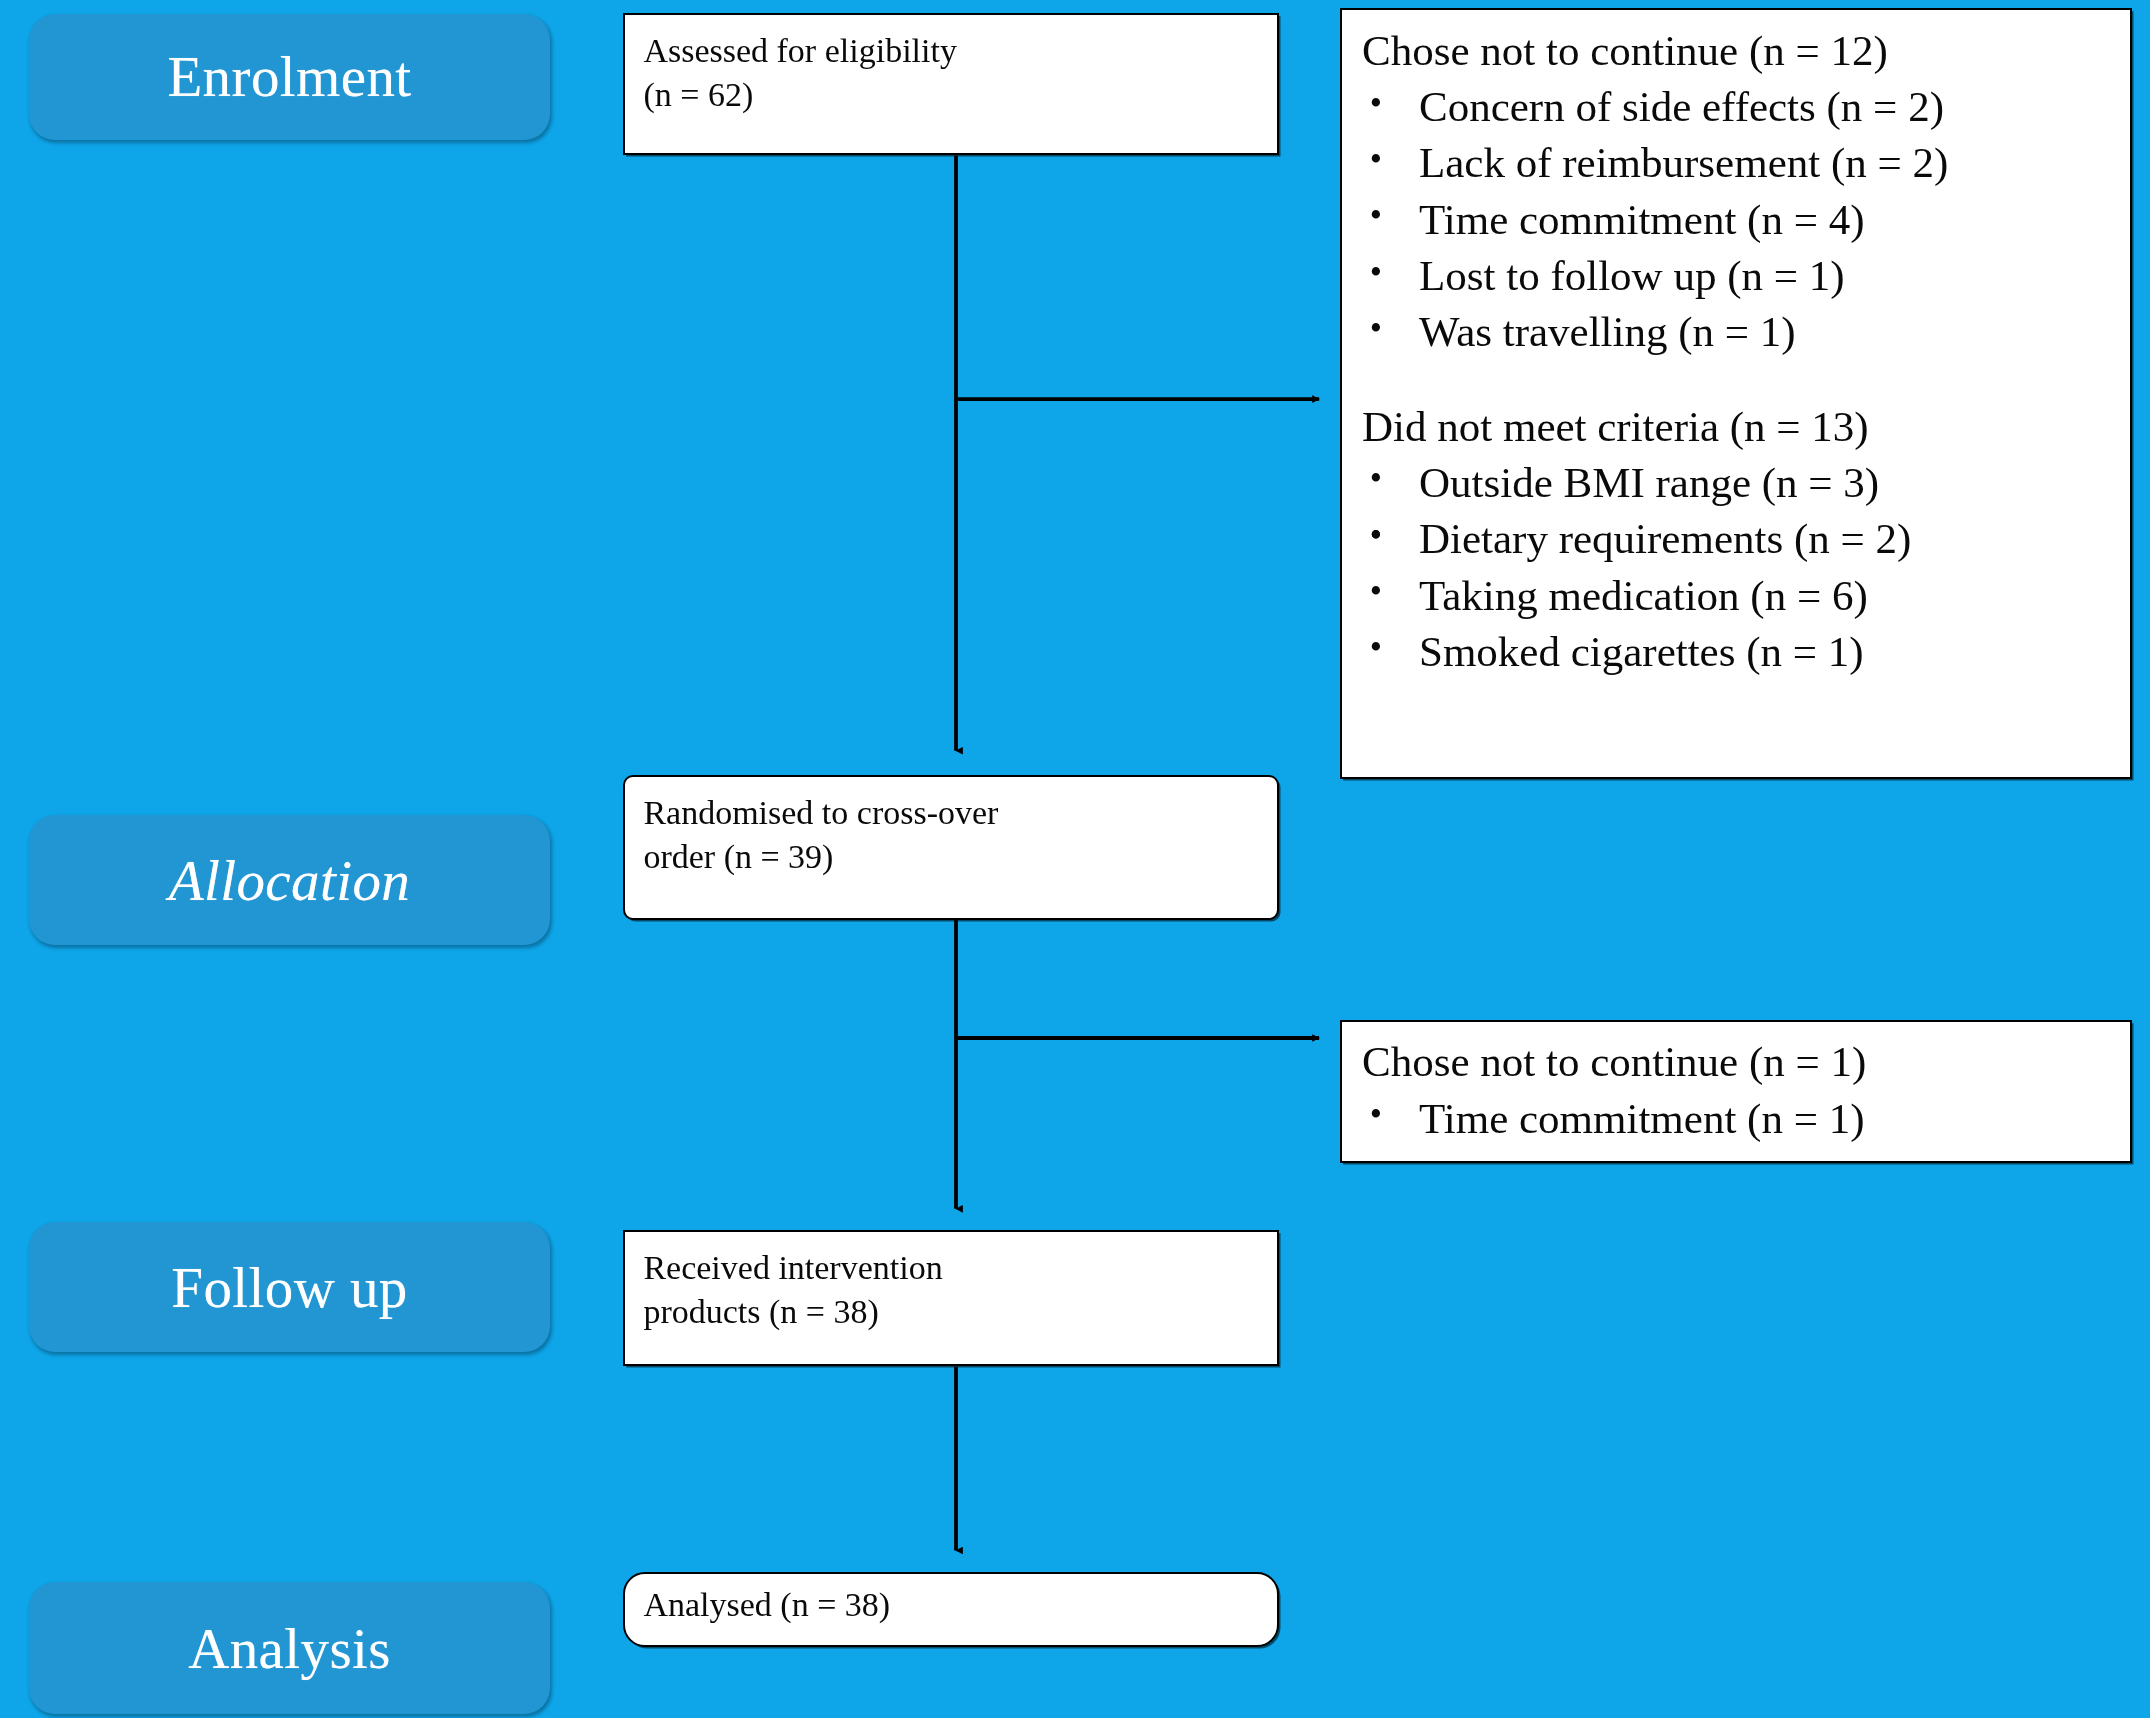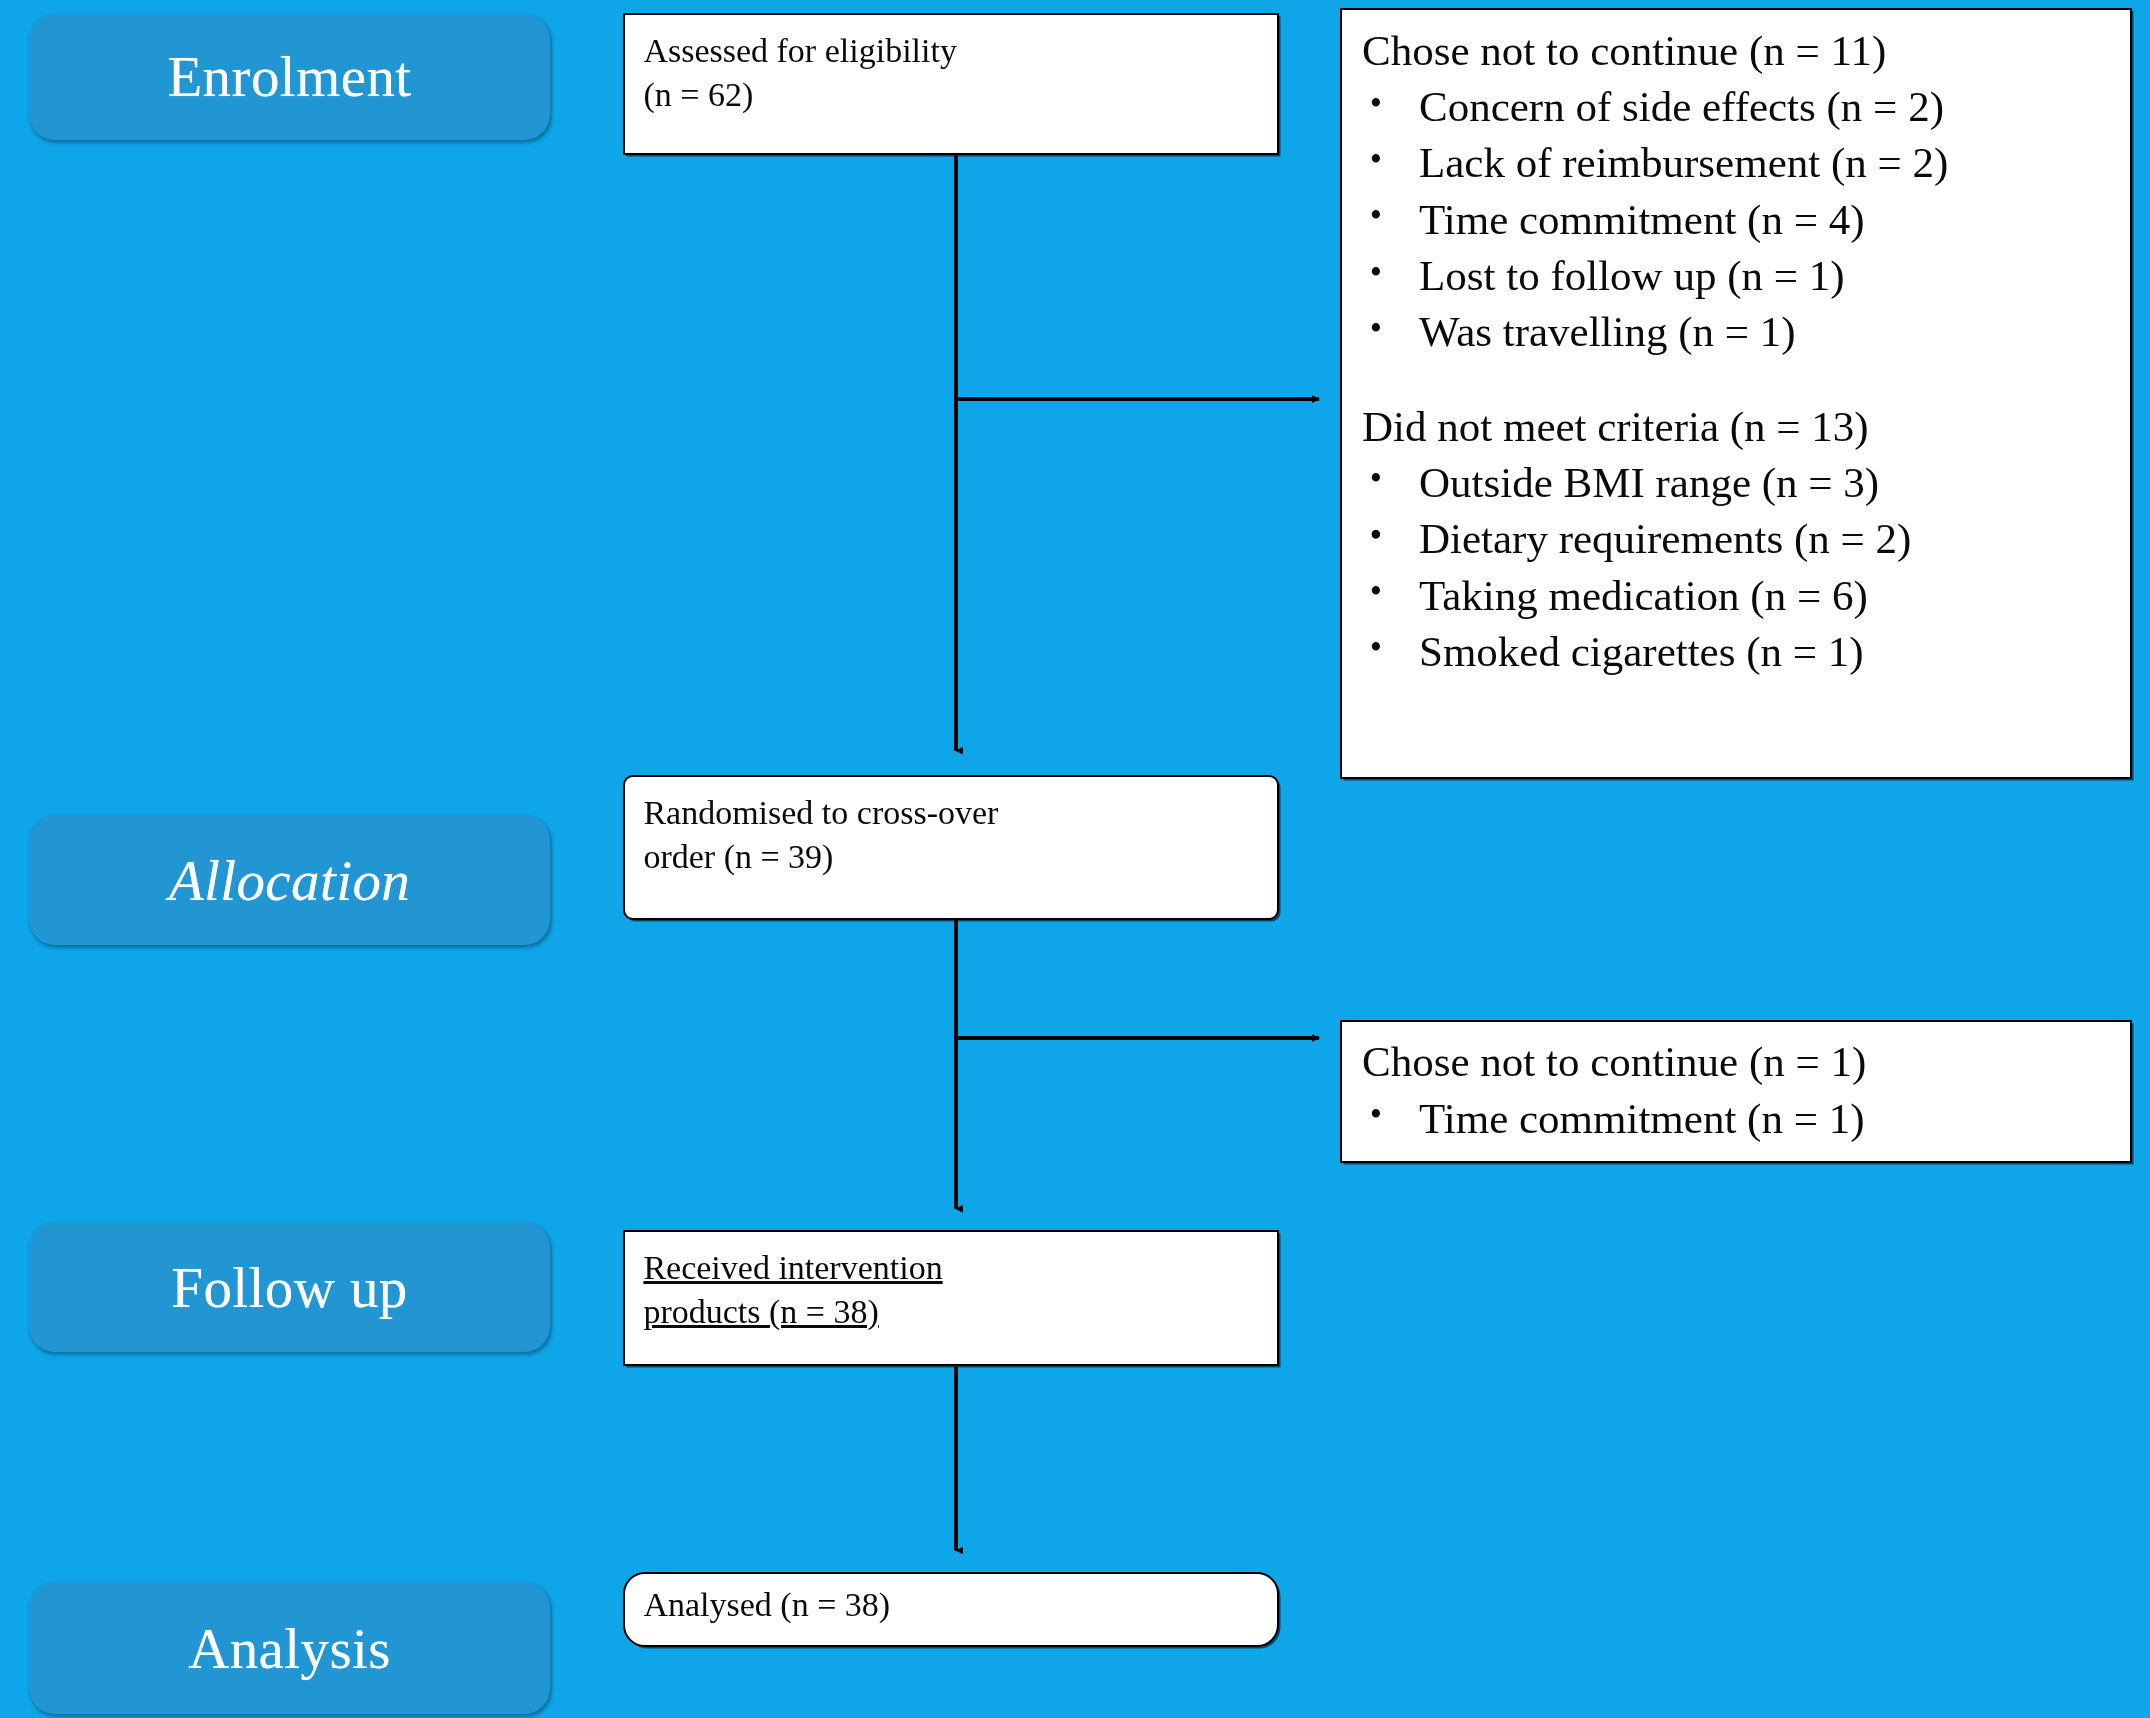--- a/index.html
+++ b/index.html
@@ -143,32 +143,32 @@
   <div class="flow-box" style="left:623px; top:13px; width:656px; height:142px;">
     <span class="line">Assessed for eligibility</span>
     <span class="line">(n = 62)</span>
   </div>
 
   <div class="flow-box" style="left:623px; top:775px; width:656px; height:145px;border-radius:10px;">
     <span class="line">Randomised to cross-over</span>
     <span class="line">order (n = 39)</span>
   </div>
 
-  <div class="flow-box" style="left:623px; top:1230px; width:656px; height:136px;text-decoration:underline;">
+  <div class="flow-box" style="left:623px; top:1230px; width:656px; height:136px;">
     <span class="line">Received intervention</span>
     <span class="line">products (n = 38)</span>
   </div>
 
   <div class="flow-box" style="left:623px; top:1572px; width:656px; height:75px; padding-top:9.2px;border-radius:22px;">
     <span class="line">Analysed (n = 38)</span>
   </div>
 
   <div class="excl-box" style="left:1340px; top:8.4px; width:792px; height:771px;">
 
-    <span class="excl-heading">Chose not to continue (n = 11)</span>
+    <span class="excl-heading">Chose not to continue (n = 12)</span>
 
     <ul class="excl-list">
       <li>
         <span class="bullet">•</span>
         <span>Concern of side effects (n = 2)</span>
       </li>
       <li>
         <span class="bullet">•</span>
         <span>Lack of reimbursement (n = 2)</span>
       </li>

